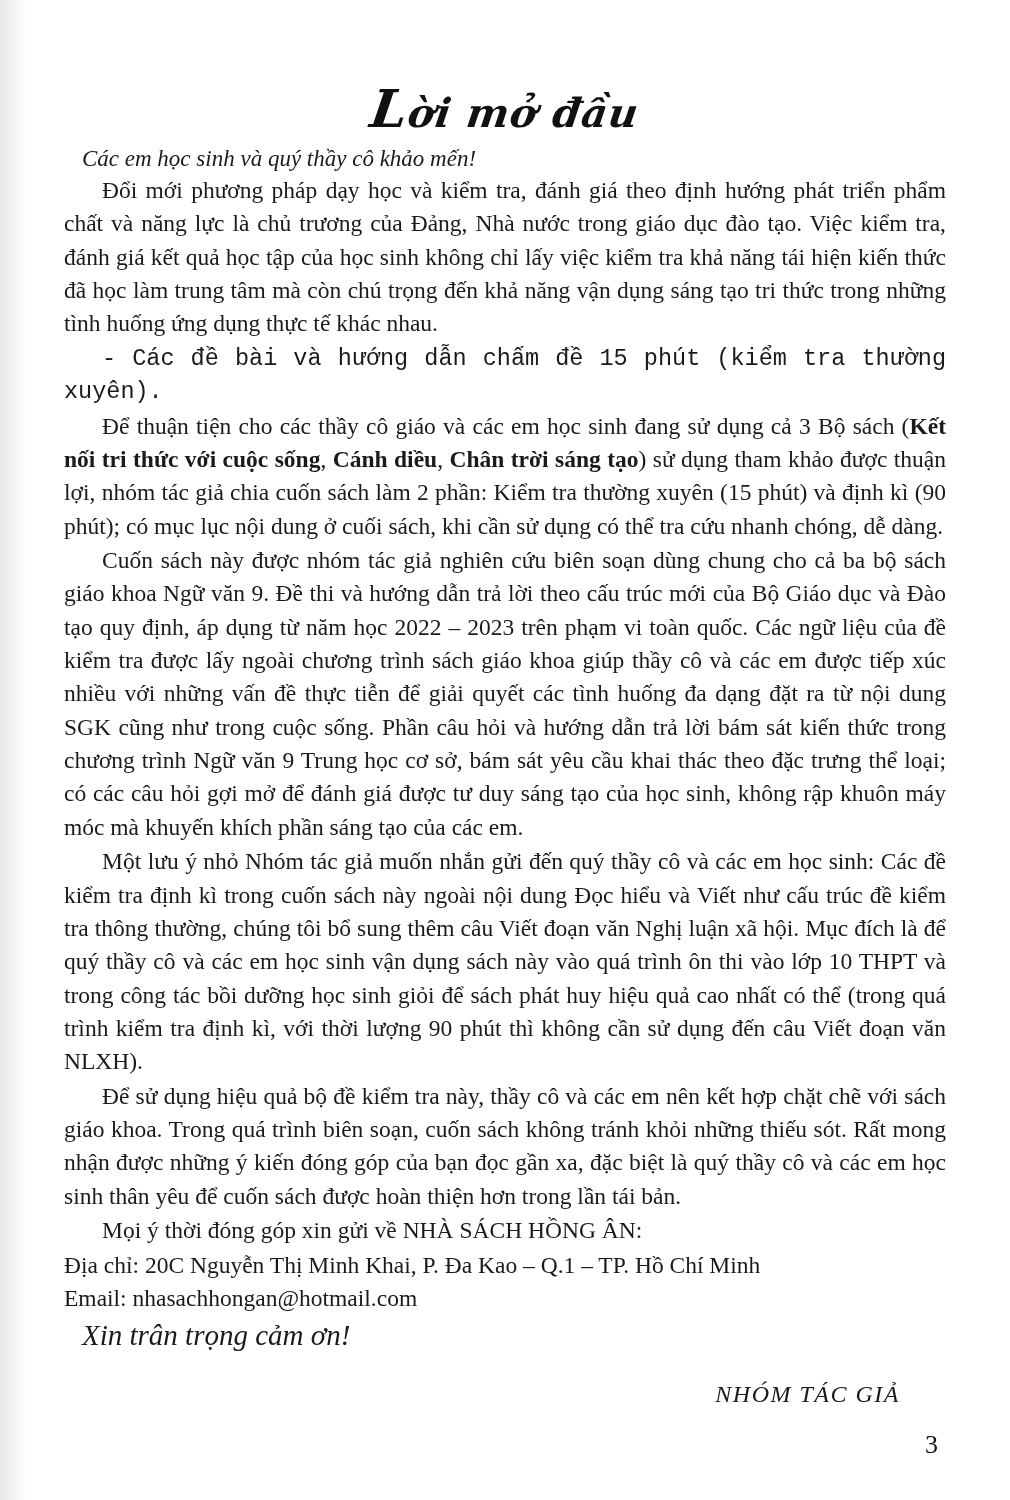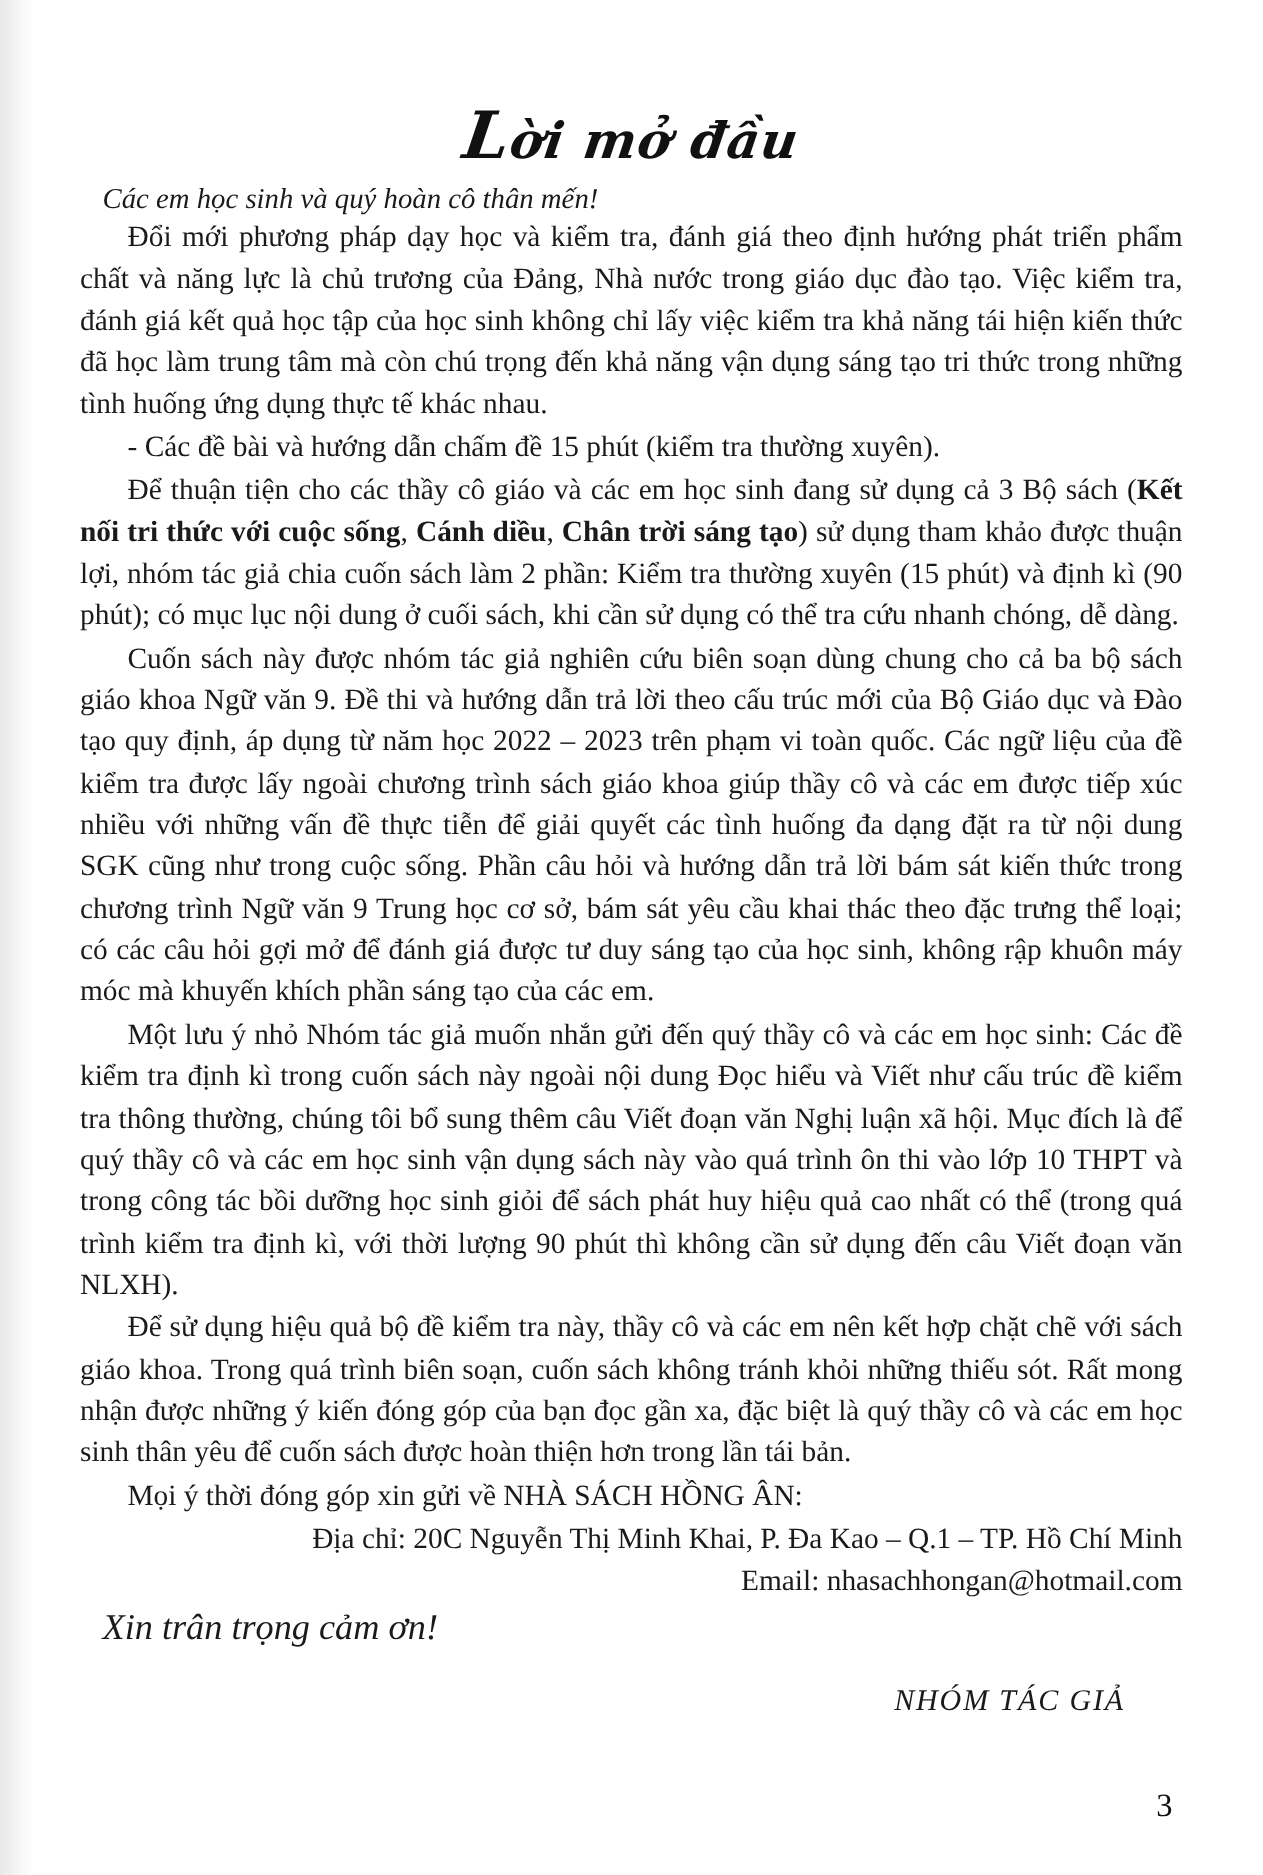--- a/index.html
+++ b/index.html
@@ -49,20 +49,21 @@
     text-justify: inter-word;
     margin: 0 0 1px 0;
     text-indent: 38px;
     hyphens: none;
   }
   p.noindent {
     text-indent: 0;
   }
   p.dash {
     text-indent: 38px;
+    font-family: Liberation Mono, monospace;
   }
   .b {
     font-weight: bold;
   }
   .closing-italic {
     font-style: italic;
     font-size: 29px;
     padding-left: 18px;
     margin-top: 4px;
     text-indent: 0;
@@ -79,21 +80,21 @@
   }
   .page-number {
     position: absolute;
     right: 72px;
     bottom: 40px;
     font-size: 26px;
     color: #111;
   }
   .contact-line {
     font-size: 23.5px;
-    text-align: right;
+    text-align: left;
     text-indent: 0;
     margin: 0;
     line-height: 1.42;
   }
   .edge-smudge {
     position: absolute;
     left: 0;
     top: 0;
     width: 26px;
     height: 100%;
@@ -105,21 +106,21 @@
 <body>
 
 <div class="page">
 
   <div class="edge-smudge"></div>
 
   <div class="title-script">
     <span class="cap">L</span><span>ời mở đầu</span>
   </div>
 
-  <div class="salutation">Các em học sinh và quý hoàn cô thân mến!</div>
+  <div class="salutation">Các em học sinh và quý thầy cô khảo mến!</div>
 
   <p class="para">Đổi mới phương pháp dạy học và kiểm tra, đánh giá theo định hướng phát triển phẩm chất và năng lực là chủ trương của Đảng, Nhà nước trong giáo dục đào tạo. Việc kiểm tra, đánh giá kết quả học tập của học sinh không chỉ lấy việc kiểm tra khả năng tái hiện kiến thức đã học làm trung tâm mà còn chú trọng đến khả năng vận dụng sáng tạo tri thức trong những tình huống ứng dụng thực tế khác nhau.</p>
 
 
 
   <p class="para dash">- Các đề bài và hướng dẫn chấm đề 15 phút (kiểm tra thường xuyên).</p>
 
 
   <p class="para"><span>Để thuận tiện cho các thầy cô giáo và các em học sinh đang sử dụng cả 3 Bộ sách (</span><span class="b">Kết nối tri thức với cuộc sống</span><span>, </span><span class="b">Cánh diều</span><span>, </span><span class="b">Chân trời sáng tạo</span><span>) sử dụng tham khảo được thuận lợi, nhóm tác giả chia cuốn sách làm 2 phần: Kiểm tra thường xuyên (15 phút) và định kì (90 phút); có mục lục nội dung ở cuối sách, khi cần sử dụng có thể tra cứu nhanh chóng, dễ dàng.</span></p>
 

